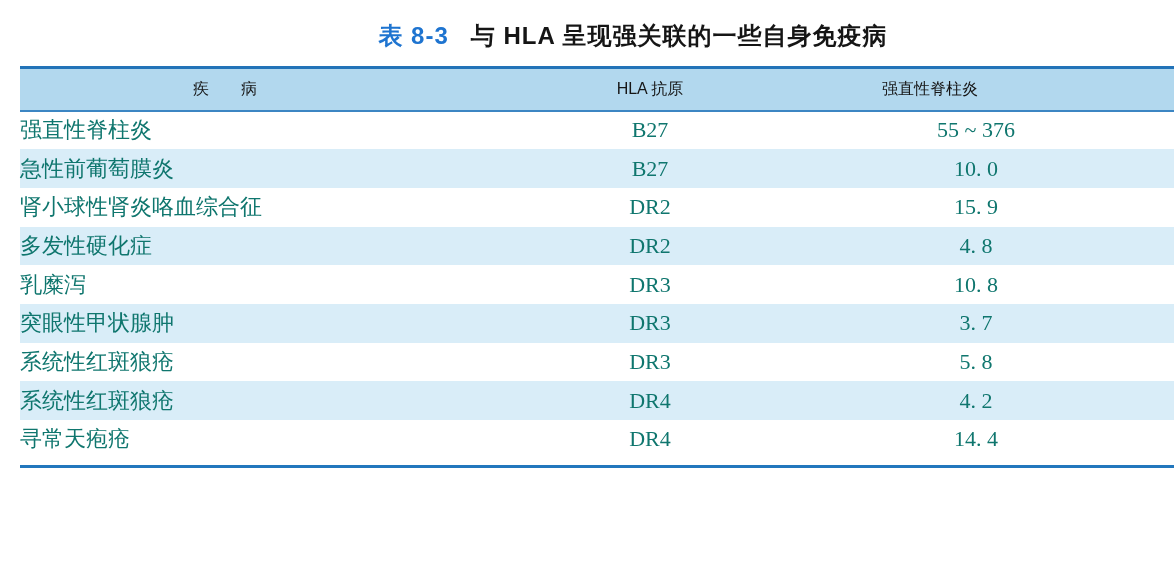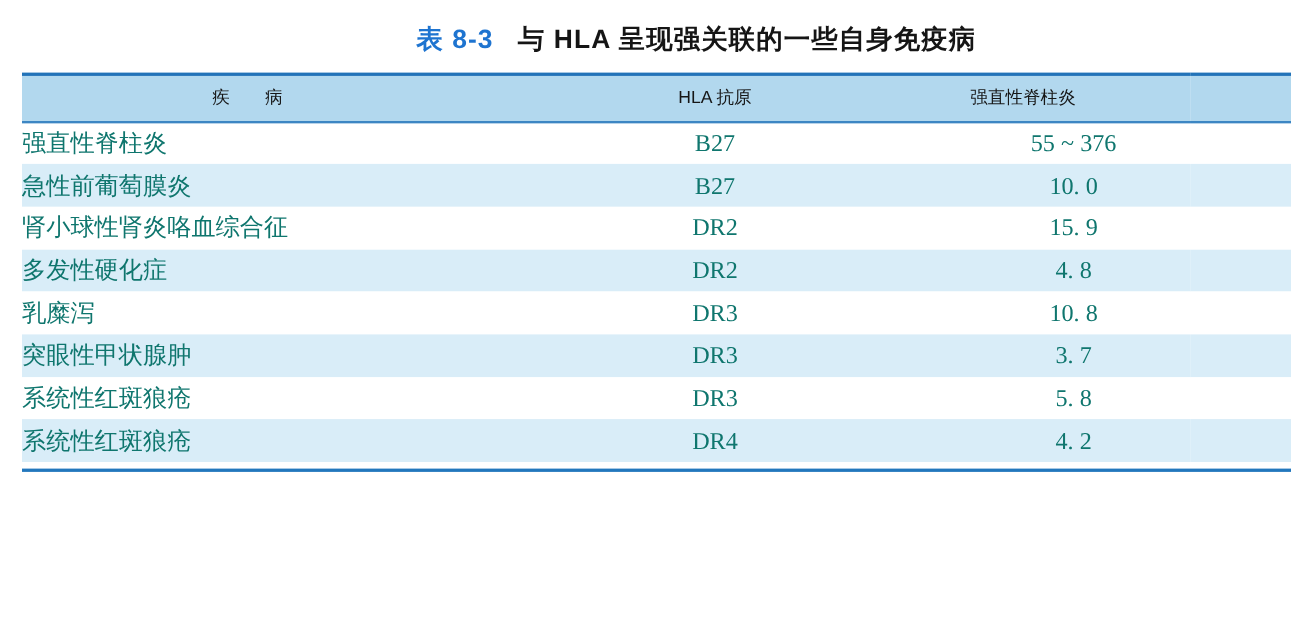--- a/index.html
+++ b/index.html
@@ -157,18 +157,24 @@
       <td class="cell-hla">DR3</td>
       <td class="cell-risk">5. 8</td>
       <td class="cell-filler"></td>
     </tr>
         <tr>
       <td class="cell-disease">系统性红斑狼疮</td>
       <td class="cell-hla">DR4</td>
       <td class="cell-risk">4. 2</td>
       <td class="cell-filler"></td>
     </tr>
+        <tr>
+      <td class="cell-disease">寻常天疱疮</td>
+      <td class="cell-hla">DR4</td>
+      <td class="cell-risk">14. 4</td>
+      <td class="cell-filler"></td>
+    </tr>
       </tbody>
   </table>
 
   <div class="bottom-rule"></div>
 
 </div>
 
 </body></html>

